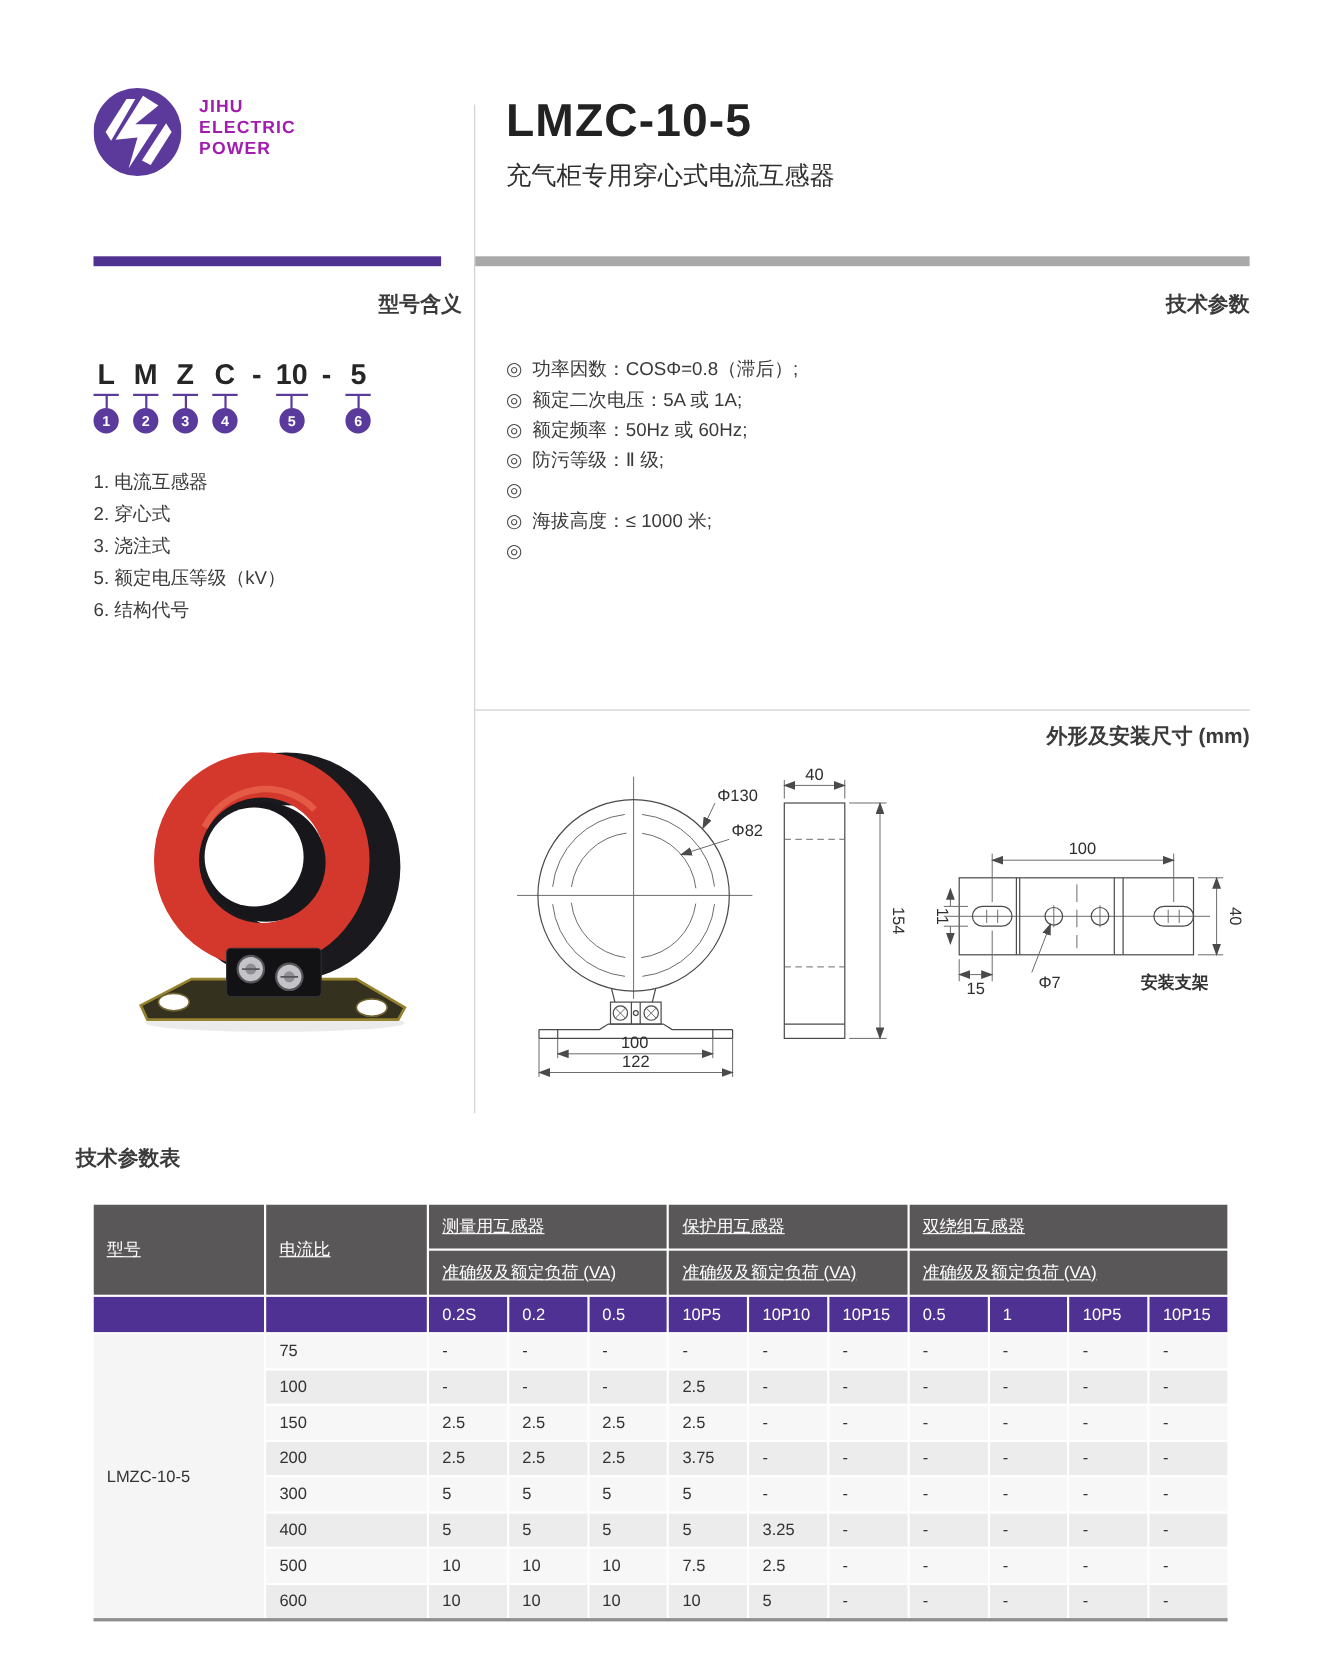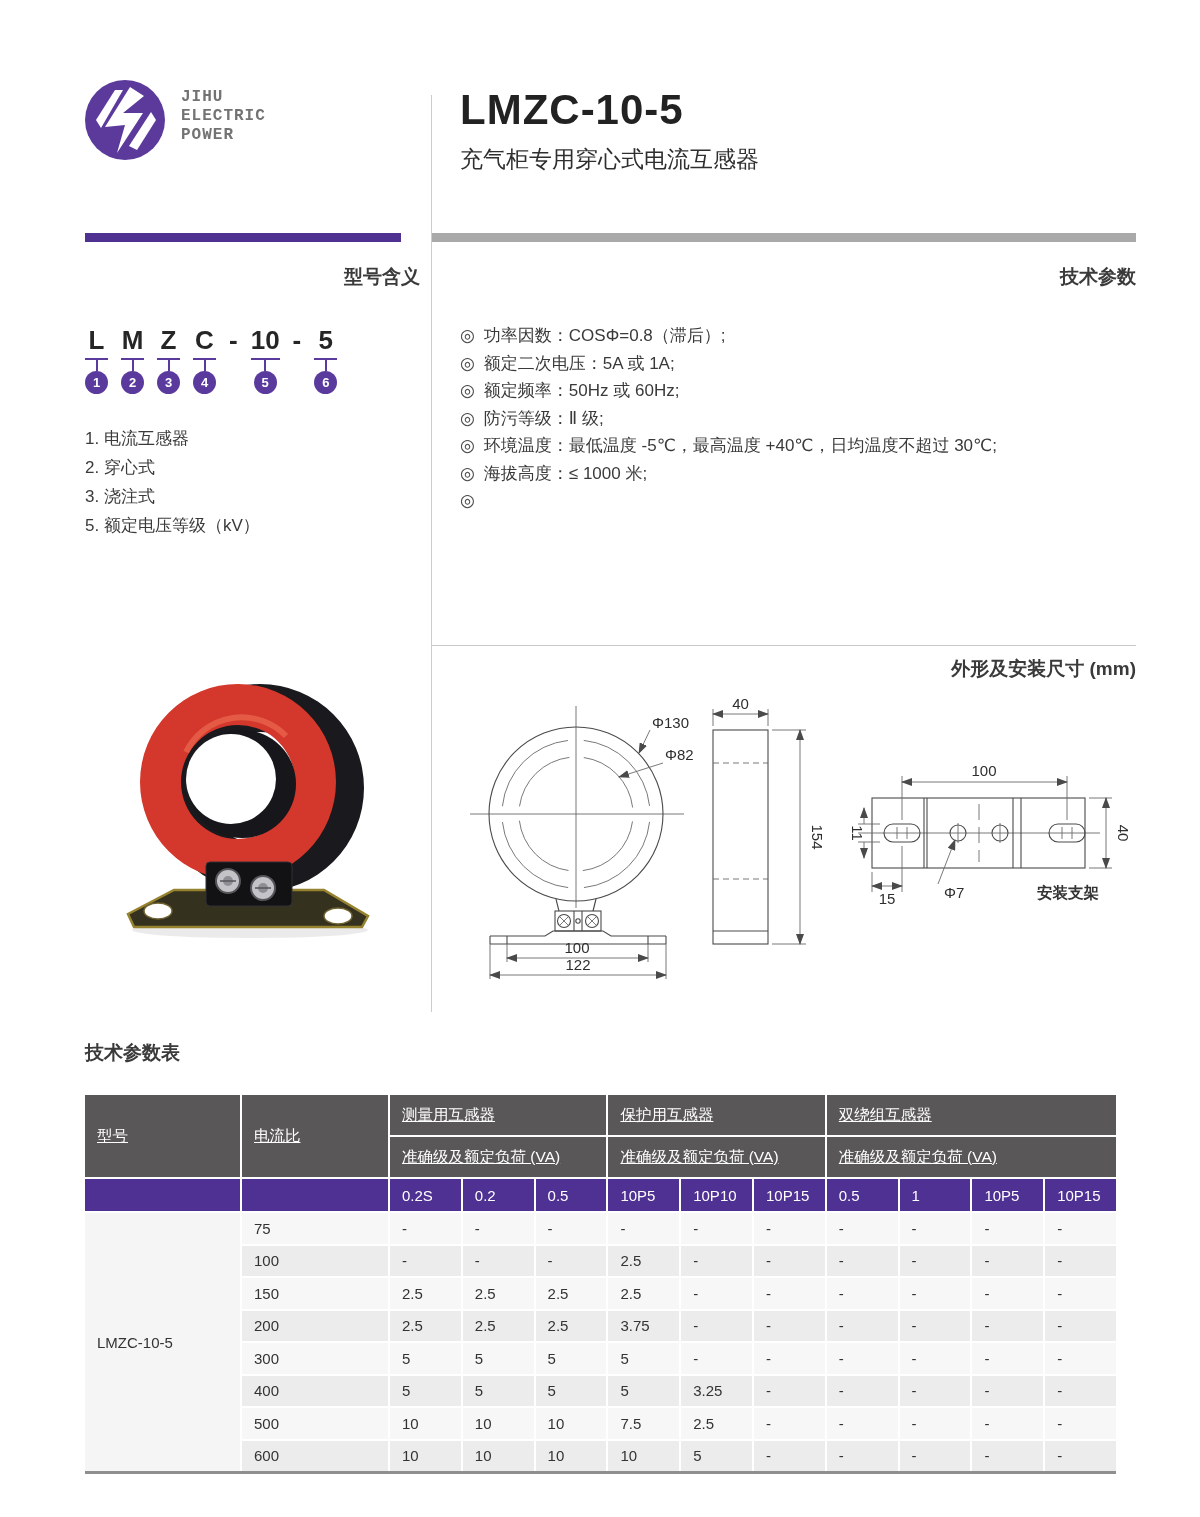--- a/index.html
+++ b/index.html
@@ -2,21 +2,21 @@
 <html><head>
 <meta charset="utf-8">
 <style>
   html,body{margin:0;padding:0;background:#ffffff;}
   .page{position:relative;width:1200px;height:1517px;background:#fff;
         font-family:"Liberation Sans","DejaVu Sans",sans-serif;color:#3a3a3a;overflow:hidden;}
 
   
   .logo-block{position:absolute;left:85px;top:80px;display:flex;gap:16px;align-items:flex-start;}
   .brand-text{padding-top:8px;font-size:16px;font-weight:700;letter-spacing:1px;
-              line-height:19px;color:#737373;font-family:Liberation Mono, monospace;}
+              line-height:19px;color:#a21caf;}
   .title-block{position:absolute;left:460px;top:86px;}
   .title-block h1{margin:0;font-size:42px;font-weight:700;color:#222;letter-spacing:1px;}
   .title-block .subtitle{margin-top:10px;font-size:23px;color:#2f2f2f;}
 
   .bar-purple{position:absolute;left:85px;top:233px;width:316px;height:9px;background:#4f3192;}
   .bar-gray{position:absolute;left:432px;top:233px;width:704px;height:9px;background:#a9a9a9;}
   .v-divider{position:absolute;left:431px;top:95px;width:1px;height:917px;background:#cccccc;}
   .h-divider-right{position:absolute;left:432px;top:645px;width:704px;height:1px;background:#c9c9c9;}
 
   .section-heading{font-size:19px;font-weight:700;color:#3a3a3a;margin:0;text-align:right;}
@@ -44,21 +44,21 @@
 
   
   .dims-block{position:absolute;left:460px;top:656px;width:676px;}
   .dims-block svg{margin-top:14px;display:block;}
   .dim-text{font-size:15px;font-weight:500;fill:#2e2e2e;}
   .dim-caption{font-size:15.5px;font-weight:600;fill:#333;}
   .draw{stroke:#4a4a4a;stroke-width:1.1;fill:none;}
   .thin{stroke:#6a6a6a;stroke-width:0.9;fill:none;}
 
   
-  .table-title{position:absolute;left:85px;top:1040px;}
+  .table-title{position:absolute;left:69px;top:1040px;}
   .table-wrap{position:absolute;left:85px;top:1095px;width:1031px;overflow:hidden;
               border-bottom:3px solid #8f8f8f;}
   table.spec{table-layout:fixed;border-collapse:separate;border-spacing:2px;
              width:1035px;margin:-2px;background:#fff;}
   table.spec th,table.spec td{font-weight:normal;text-align:left;padding:0 0 0 12px;}
   th.h-gray{background:#595757;color:#fff;font-size:15.5px;height:40px;text-decoration:underline;}
   th.h-purple{background:#4e3192;color:#fff;font-size:15px;font-weight:700;height:32px;}
   td.cell{font-size:15px;color:#333;height:30.5px;}
   tr.odd td.cell{background:#f7f7f7;}
   tr.even td.cell{background:#ececec;}
@@ -137,20 +137,21 @@
           <div class="code-conn"></div>
           <div class="code-stem"></div>
           <div class="code-circle">6</div>
         </div>
       </div>
     <div class="meaning-list" id="meaning-list">
         <div>1. 电流互感器</div>
         <div>2. 穿心式</div>
         <div>3. 浇注式</div>
         <div>5. 额定电压等级（kV）</div>
+        <div>6. 结构代号</div>
       </div>
   </div>
 
   <div class="tech-params">
     <h3 class="section-heading">技术参数</h3>
     <ul id="tech-list">
         <li>
           <span class="spec-bullet">◎</span>
           <span>功率因数：COSΦ=0.8（滞后）;</span>
         </li>
@@ -161,21 +162,20 @@
         <li>
           <span class="spec-bullet">◎</span>
           <span>额定频率：50Hz 或 60Hz;</span>
         </li>
         <li>
           <span class="spec-bullet">◎</span>
           <span>防污等级：Ⅱ 级;</span>
         </li>
         <li>
           <span class="spec-bullet">◎</span>
-          <span>环境温度：最低温度 -5℃，最高温度 +40℃，日均温度不超过 30℃;</span>
         </li>
         <li>
           <span class="spec-bullet">◎</span>
           <span>海拔高度：≤ 1000 米;</span>
         </li>
         <li>
           <span class="spec-bullet">◎</span>
         </li>
       </ul>
   </div>

